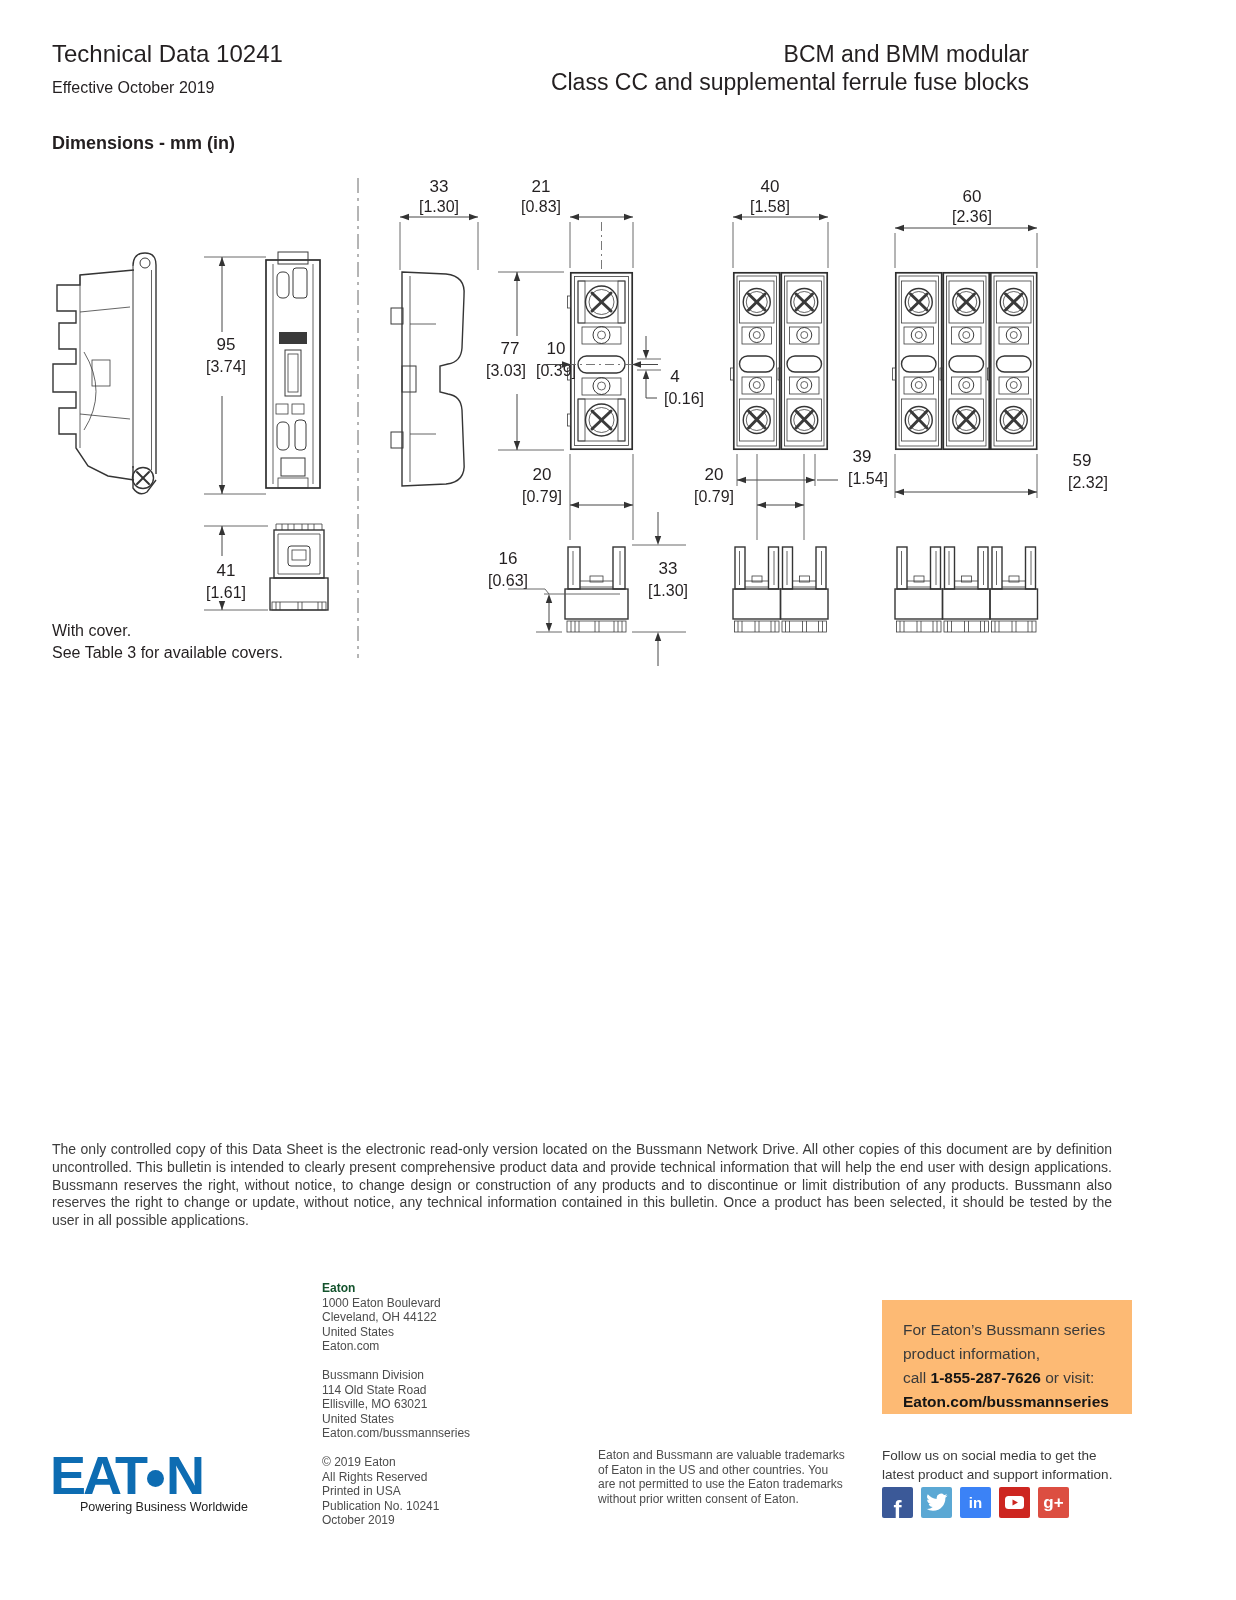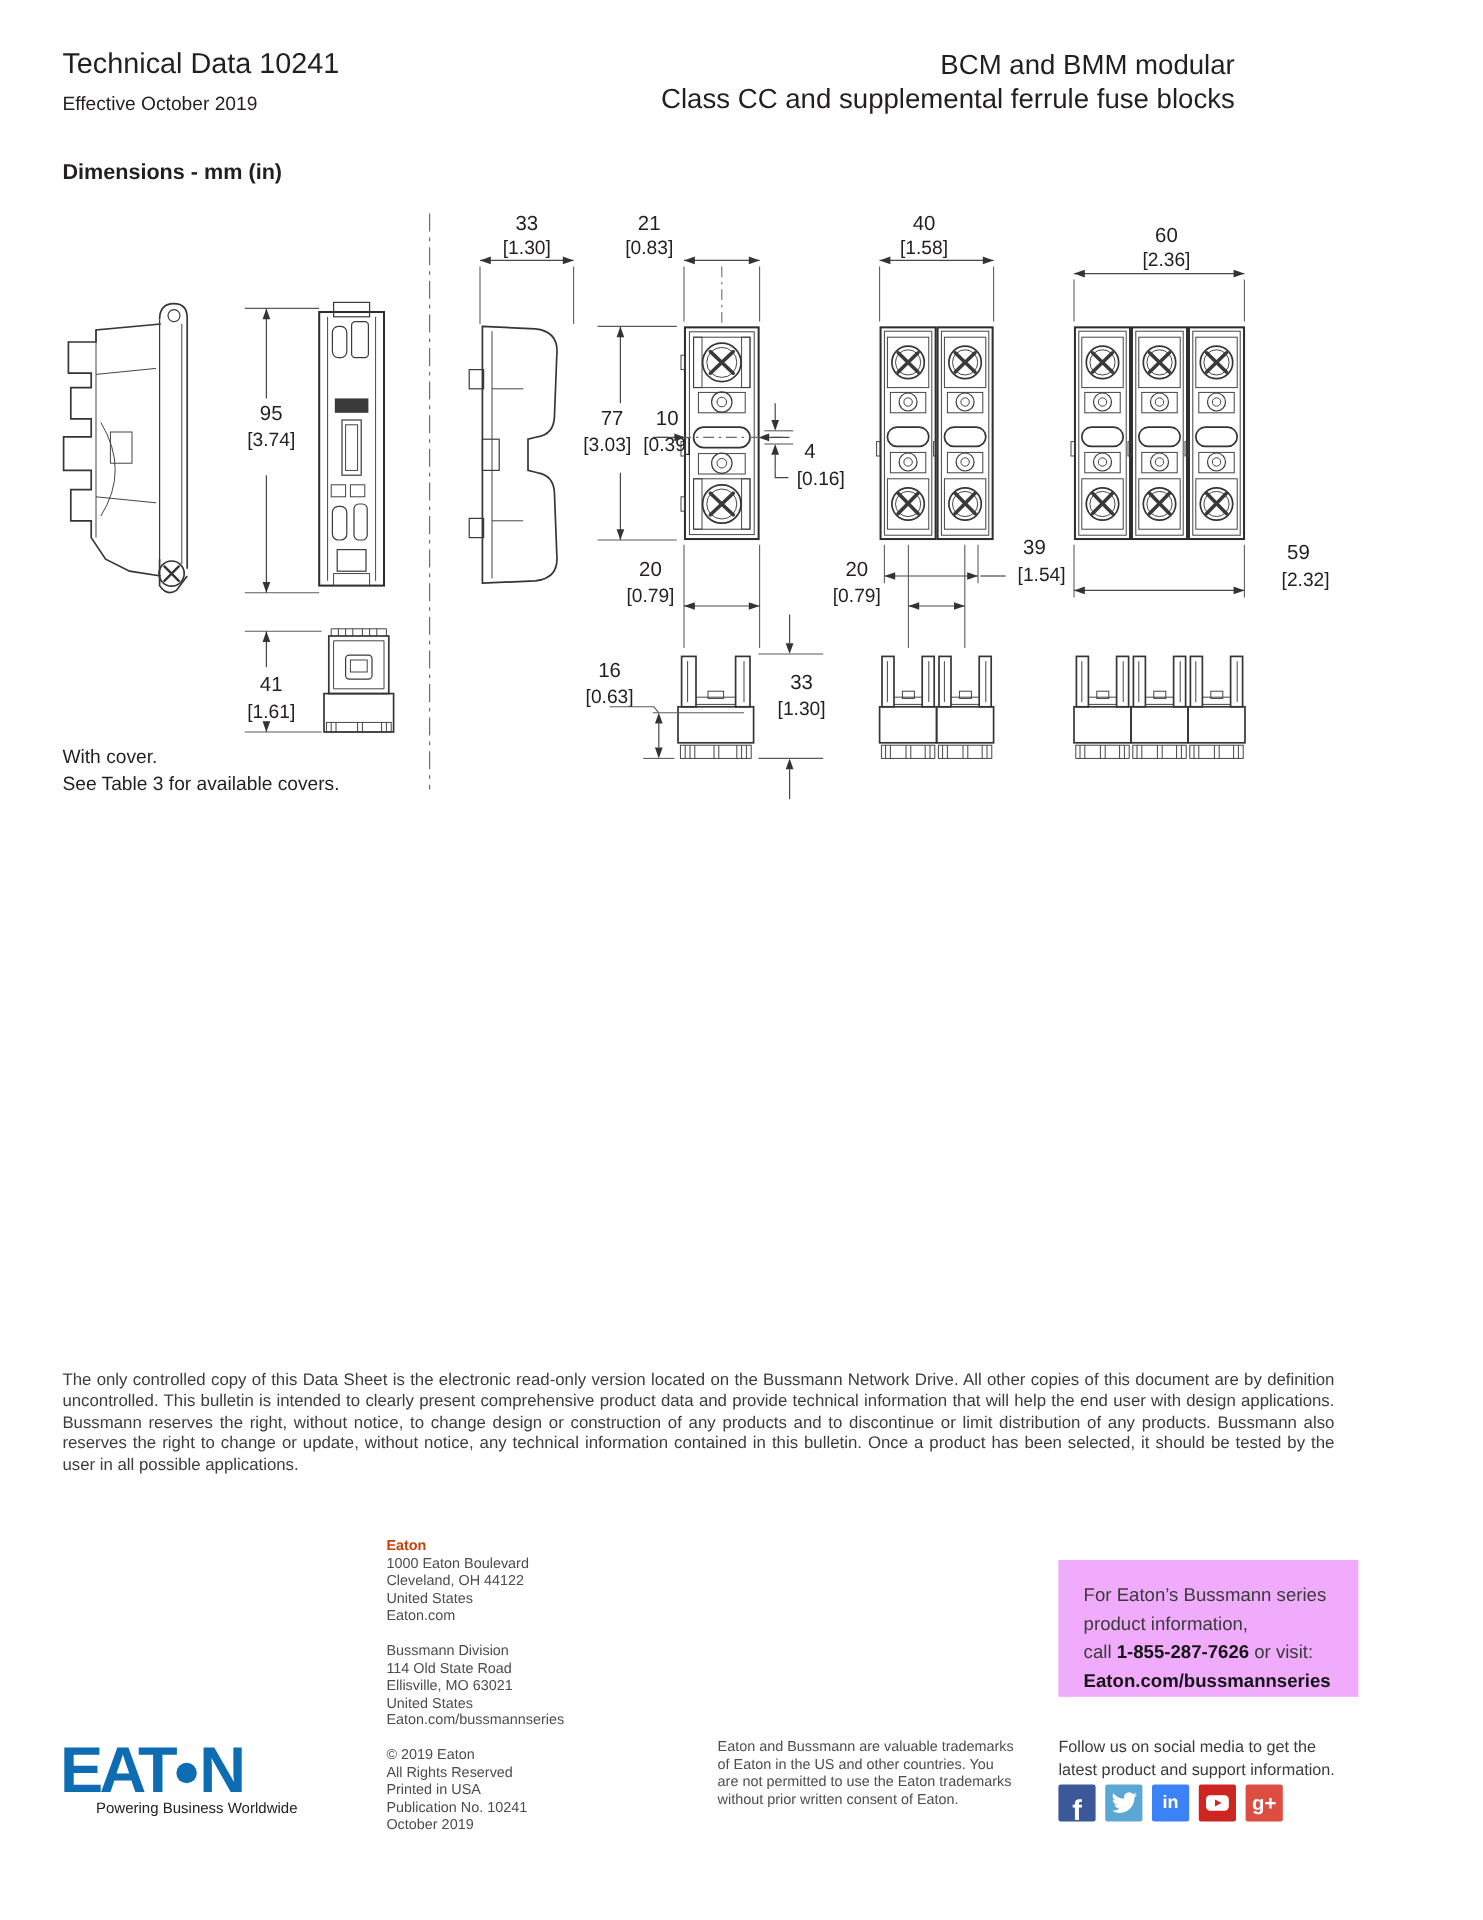--- a/index.html
+++ b/index.html
@@ -31,24 +31,24 @@
   text.dimb{font-size:16px;fill:#231f20;text-anchor:middle}
   text.note{font-size:16px;fill:#231f20;text-anchor:start}
 
   
   .disclaimer{position:absolute;left:52px;top:1141px;width:1060px;font-size:14px;
               line-height:17.8px;color:#3c3c3c;text-align:justify;}
 
   
   .fcol1{position:absolute;left:322px;top:1281px;font-size:12px;line-height:14.6px;color:#4c4c4c;}
   .fcol1 .blk{margin-bottom:14px;}
-  .fcol1 .bold{font-weight:bold;color:#c2410c;}
+  .fcol1 .bold{font-weight:bold;color:#14532d;}
   .fcol2{position:absolute;left:598px;top:1448px;font-size:12px;line-height:14.6px;color:#4c4c4c;}
   .fcol2 .blk{margin-bottom:14px;}
-  .promo{position:absolute;left:882px;top:1300px;width:250px;height:114px;background:#f0abfc;
+  .promo{position:absolute;left:882px;top:1300px;width:250px;height:114px;background:#fdba74;
          box-sizing:border-box;padding:18px 0 0 21px;font-size:15.5px;line-height:24px;color:#3a3a3a;}
   .promo b{color:#151515;}
   .follow{position:absolute;left:882px;top:1446px;font-size:13.5px;line-height:19px;color:#3a3a3a;}
   .social{position:absolute;left:882px;top:1487px;display:flex;gap:8px;}
   .sicon{width:31px;height:31px;border-radius:2px;color:#fff;display:flex;
          align-items:center;justify-content:center;overflow:hidden;}
   .fb{background:#3b5998;font-size:24px;font-weight:bold;align-items:flex-end;}
   .fb span{margin-bottom:-6px;}
   .tw{background:#5ba8d4;}
   .li{background:#3b82f6;font-weight:bold;font-size:15px;}

